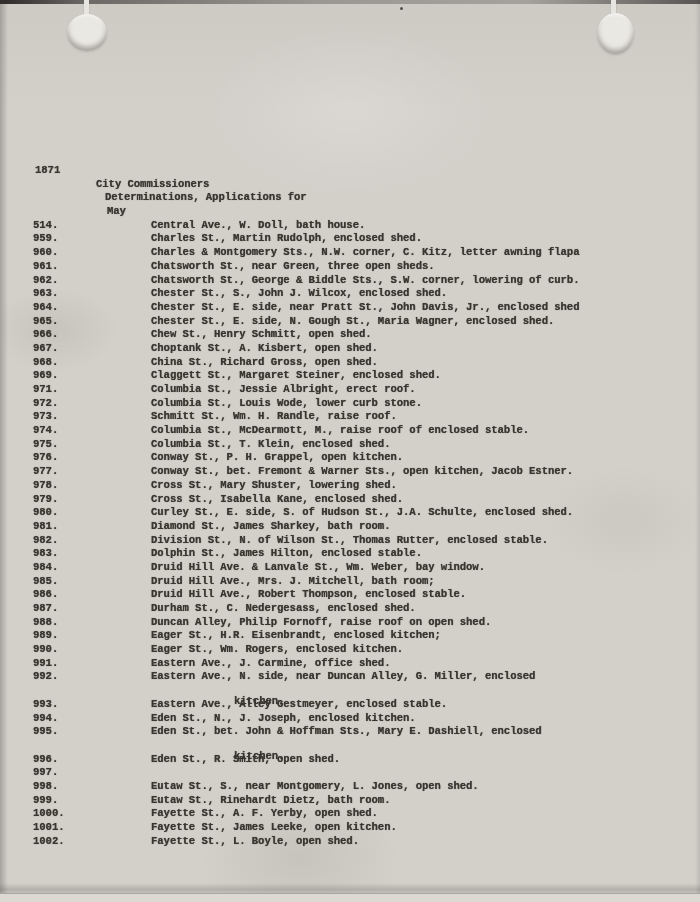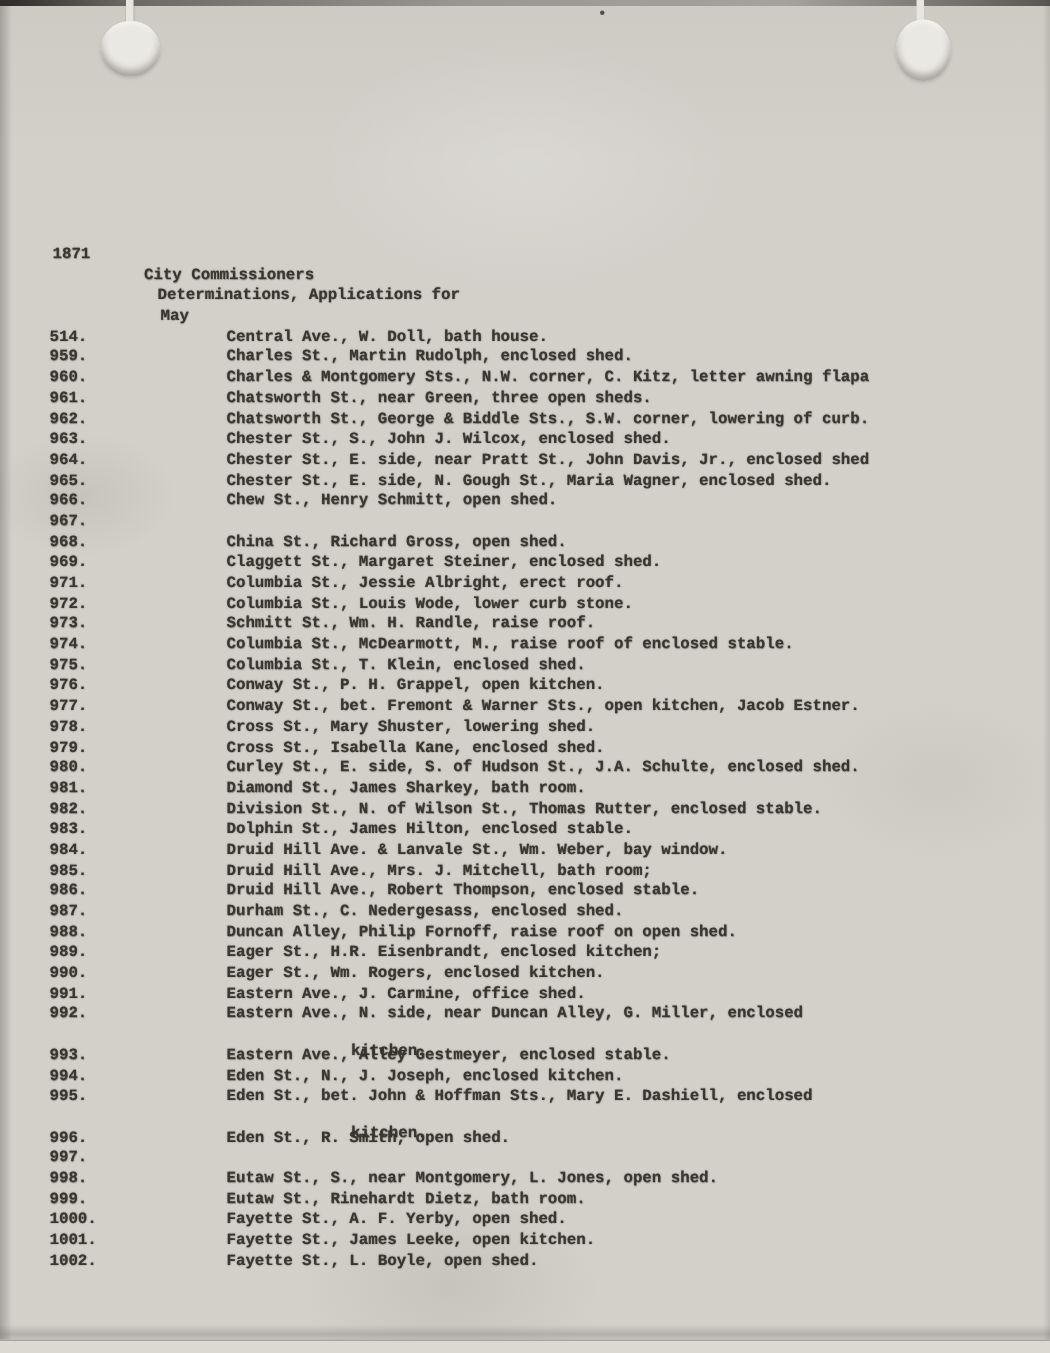--- a/index.html
+++ b/index.html
@@ -141,20 +141,21 @@
         <div class="line">
           <span class="num">965.</span>
           <span class="txt">Chester St., E. side, N. Gough St., Maria Wagner, enclosed shed.</span>
         </div>
         <div class="line">
           <span class="num">966.</span>
           <span class="txt">Chew St., Henry Schmitt, open shed.</span>
         </div>
         <div class="line">
           <span class="num">967.</span>
+          <span class="txt">Choptank St., A. Kisbert, open shed.</span>
         </div>
         <div class="line">
           <span class="num">968.</span>
           <span class="txt">China St., Richard Gross, open shed.</span>
         </div>
         <div class="line">
           <span class="num">969.</span>
           <span class="txt">Claggett St., Margaret Steiner, enclosed shed.</span>
         </div>
         <div class="line">

